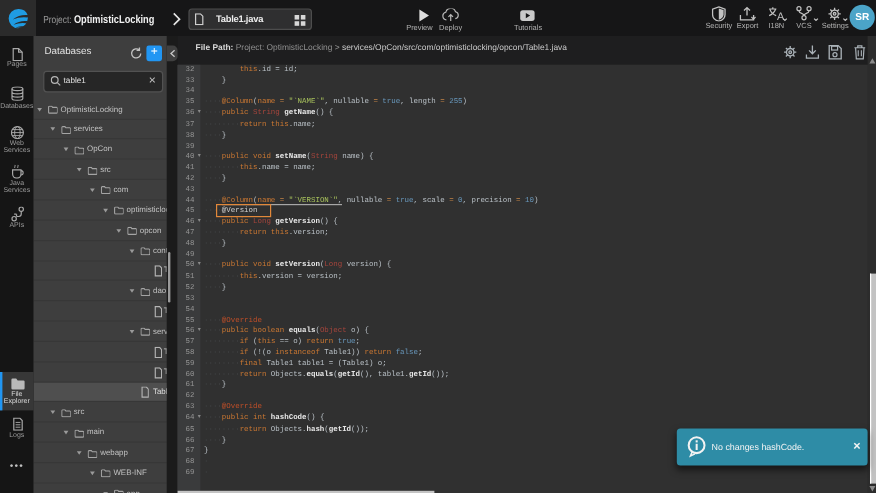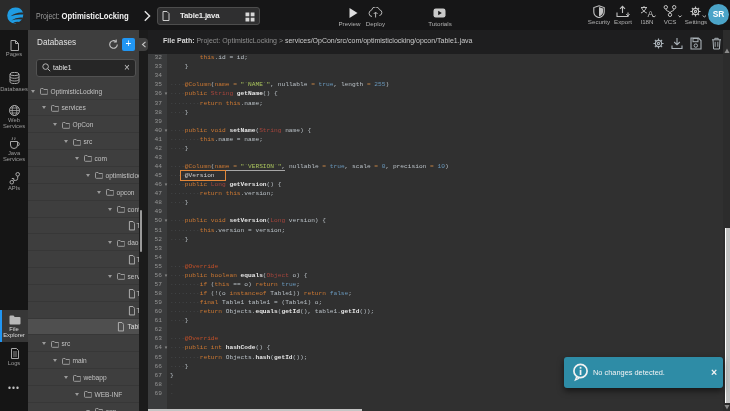--- a/index.html
+++ b/index.html
@@ -424,14 +424,14 @@
 <svg class="abs" style="left:724px;top:403px" width="6" height="8" viewBox="0 0 6 8">
       <path d="M3 6.5 L5.5 2 H0.5 Z" fill="#8a8a8a"></path>
     </svg>
 <div class="abs" style="left:564px;top:356.5px;width:159px;height:31.5px;background:#2e8ca6;border-radius:3px;box-shadow:0 3px 6px rgba(0,0,0,0.55);"></div>
 <svg class="abs" style="left:572px;top:363px" width="18" height="19" viewBox="0 0 18 19">
       <circle cx="8.5" cy="8" r="6.6" fill="none" stroke="#f2f2f2" stroke-width="1.7"></circle>
       <path d="M4.8 13.6 l-1.4 3.4 l3.8 -1.8" fill="none" stroke="#f2f2f2" stroke-width="1.3"></path>
       <rect x="7.7" y="6.8" width="1.7" height="5.2" fill="#f2f2f2"></rect>
       <rect x="7.7" y="3.9" width="1.7" height="1.8" fill="#f2f2f2"></rect>
     </svg>
-<div class="abs" style="left:593px;top:368px;font-size:7.4px;color:#f4f4f4;">No changes detected.</div>
+<div class="abs" style="left:593px;top:368px;font-size:7.4px;color:#f4f4f4;">No changes hashCode.</div>
 <div class="abs" style="left:711px;top:366px;font-size:10.5px;font-weight:bold;color:#f4f4f4;">×</div>
 </div>
 </body></html>

